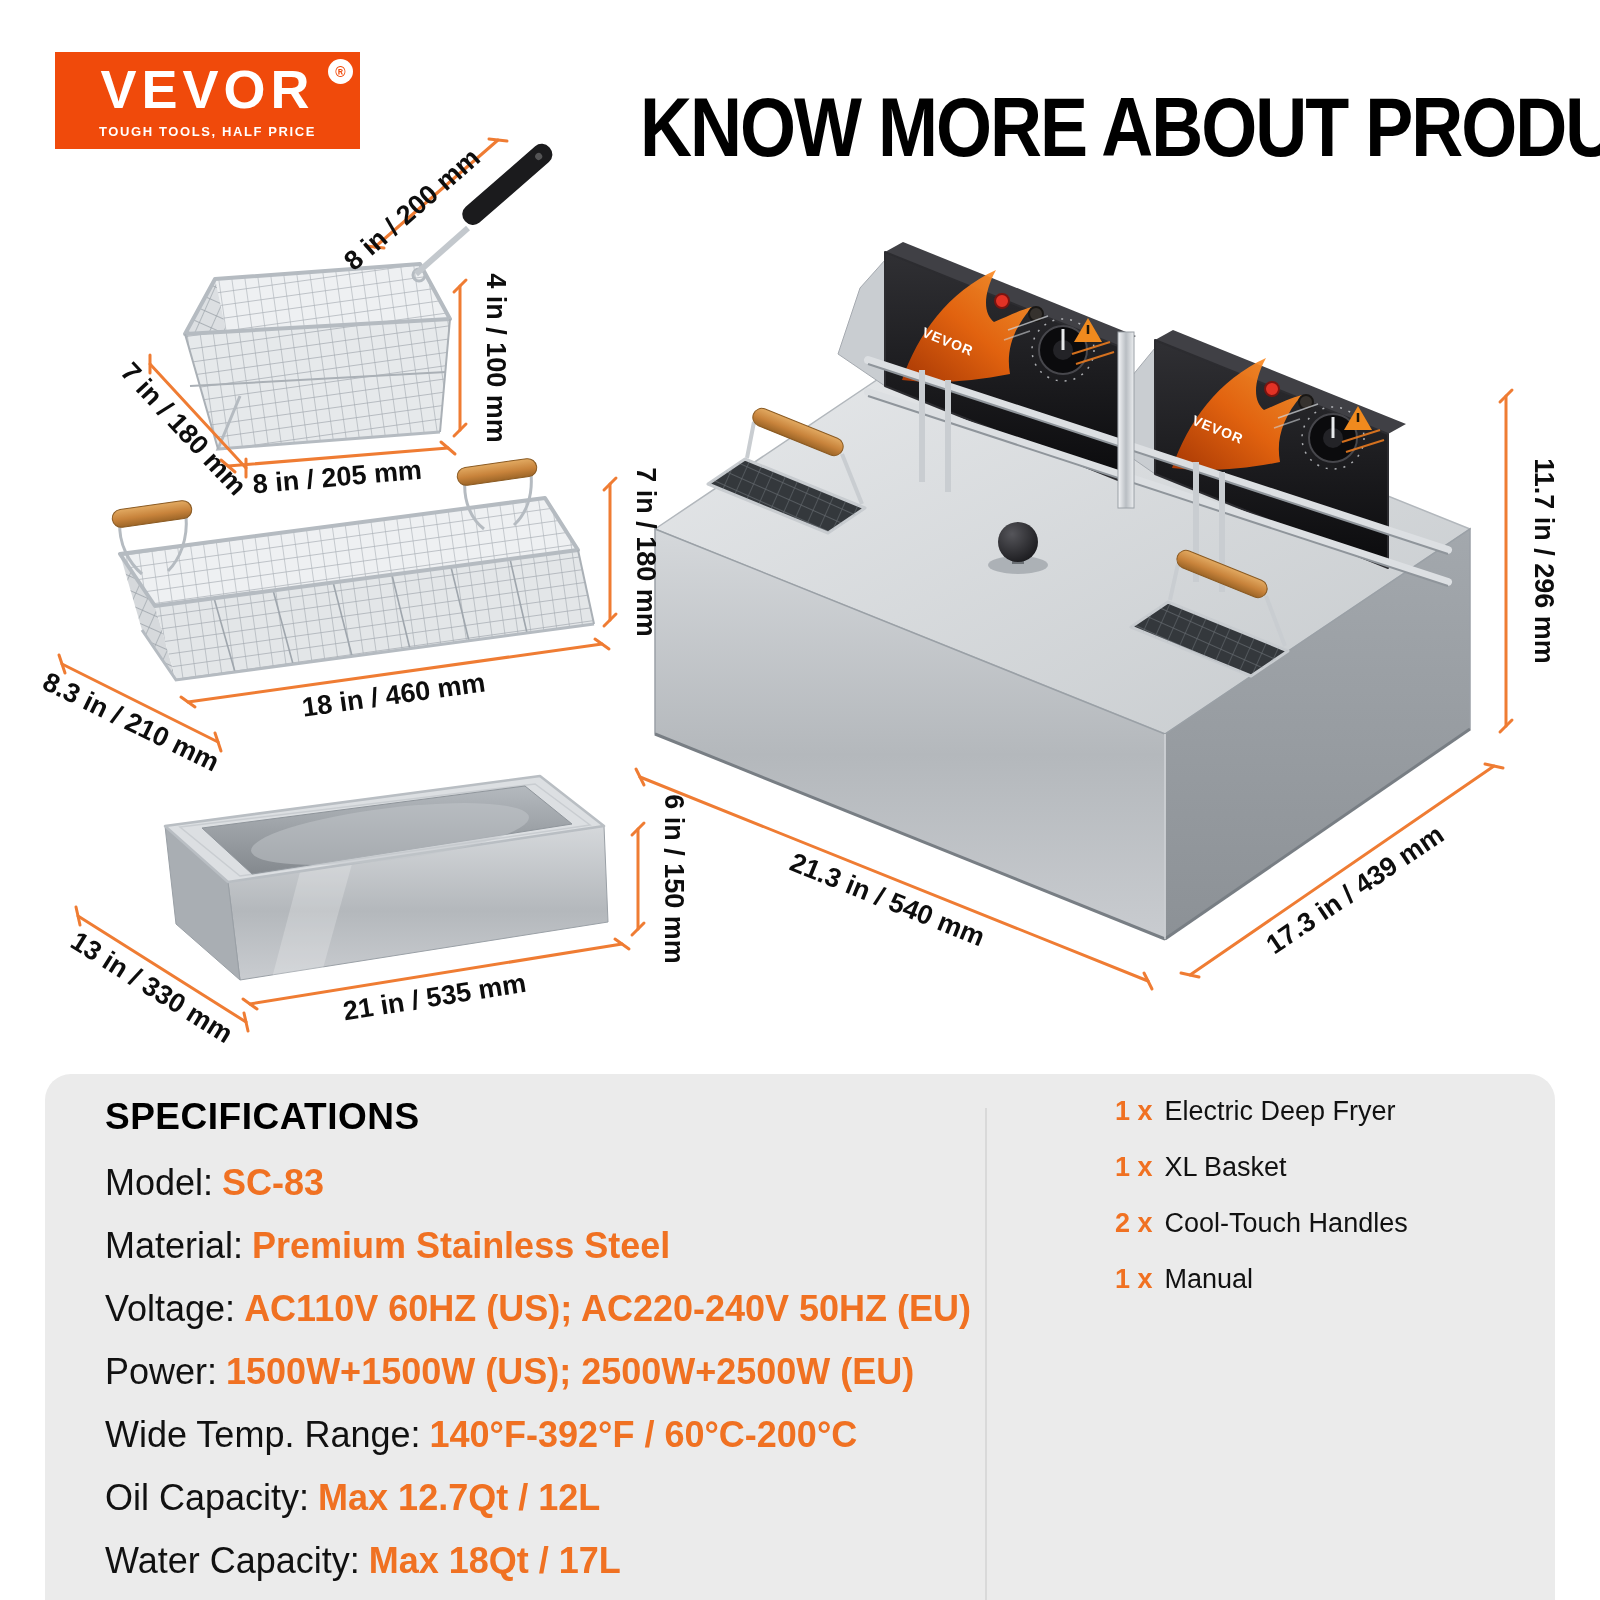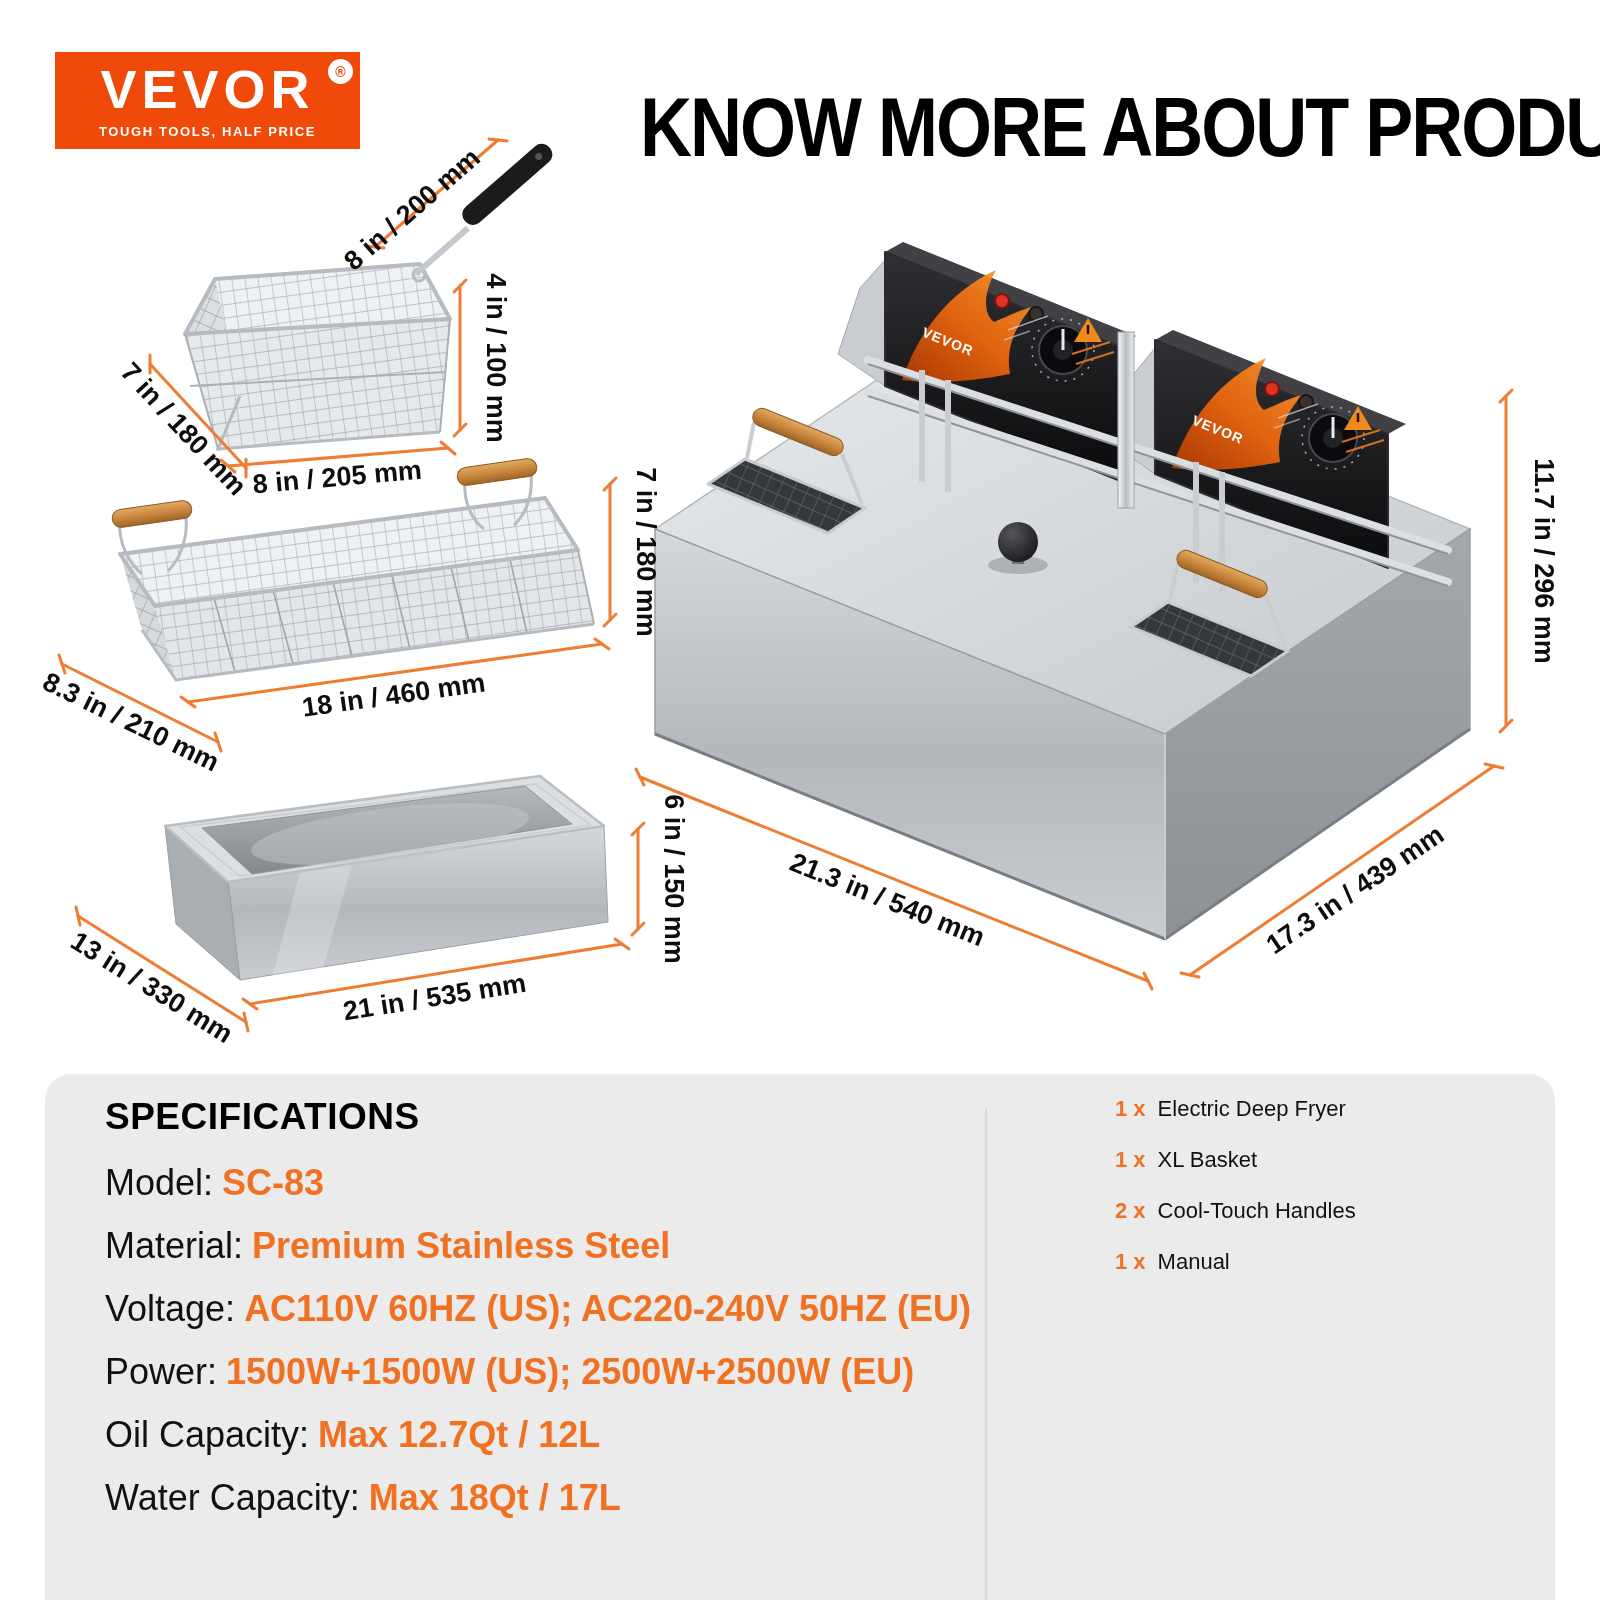--- a/index.html
+++ b/index.html
@@ -24,21 +24,21 @@
 
   
   .info-panel{position:absolute;left:45px;top:1040px;width:1510px;height:560px;background:var(--panel,#ebebeb);
         border-radius:26px 26px 0 0}
   .specs{position:absolute;left:60px;top:22px;width:850px}
   h2.sect{margin:0 0 24px 0;font-size:37px;font-weight:bold;letter-spacing:.5px;color:#000}
   .spec-row{font-size:36px;color:#111;margin-bottom:21px;white-space:nowrap}
   .spec-value{font-weight:bold;color:var(--value,#f07122);margin-left:9px}
   .divider{position:absolute;left:940px;top:34px;width:2px;height:500px;background:#d9d9d9}
   .package{position:absolute;left:1070px;top:22px;width:420px}
-  .pkg-row{font-size:22px;color:#111;margin-bottom:25px;white-space:nowrap}
+  .pkg-row{font-size:27px;color:#111;margin-bottom:25px;white-space:nowrap}
   .pkg-qty{font-weight:bold;color:var(--value,#f07122);margin-right:12px}
 </style>
 </head>
 <body>
 
 <div class="page">
 
   <div class="logo">
     <div class="logo-brand">VEVOR</div>
     <div class="logo-reg">®</div>
@@ -311,20 +311,23 @@
       <div class="spec-row">
         <span class="spec-label">Material:</span><span class="spec-value">Premium Stainless Steel</span>
       </div>
       <div class="spec-row">
         <span class="spec-label">Voltage:</span><span class="spec-value">AC110V 60HZ (US); AC220-240V 50HZ (EU)</span>
       </div>
       <div class="spec-row">
         <span class="spec-label">Power:</span><span class="spec-value">1500W+1500W (US); 2500W+2500W (EU)</span>
       </div>
       <div class="spec-row">
+        <span class="spec-label">Wide Temp. Range:</span><span class="spec-value">140°F-392°F / 60°C-200°C</span>
+      </div>
+      <div class="spec-row">
         <span class="spec-label">Oil Capacity:</span><span class="spec-value">Max 12.7Qt / 12L</span>
       </div>
       <div class="spec-row">
         <span class="spec-label">Water Capacity:</span><span class="spec-value">Max 18Qt / 17L</span>
       </div>
     </div>
 
     <div class="divider"></div>
 
     <div class="package">

